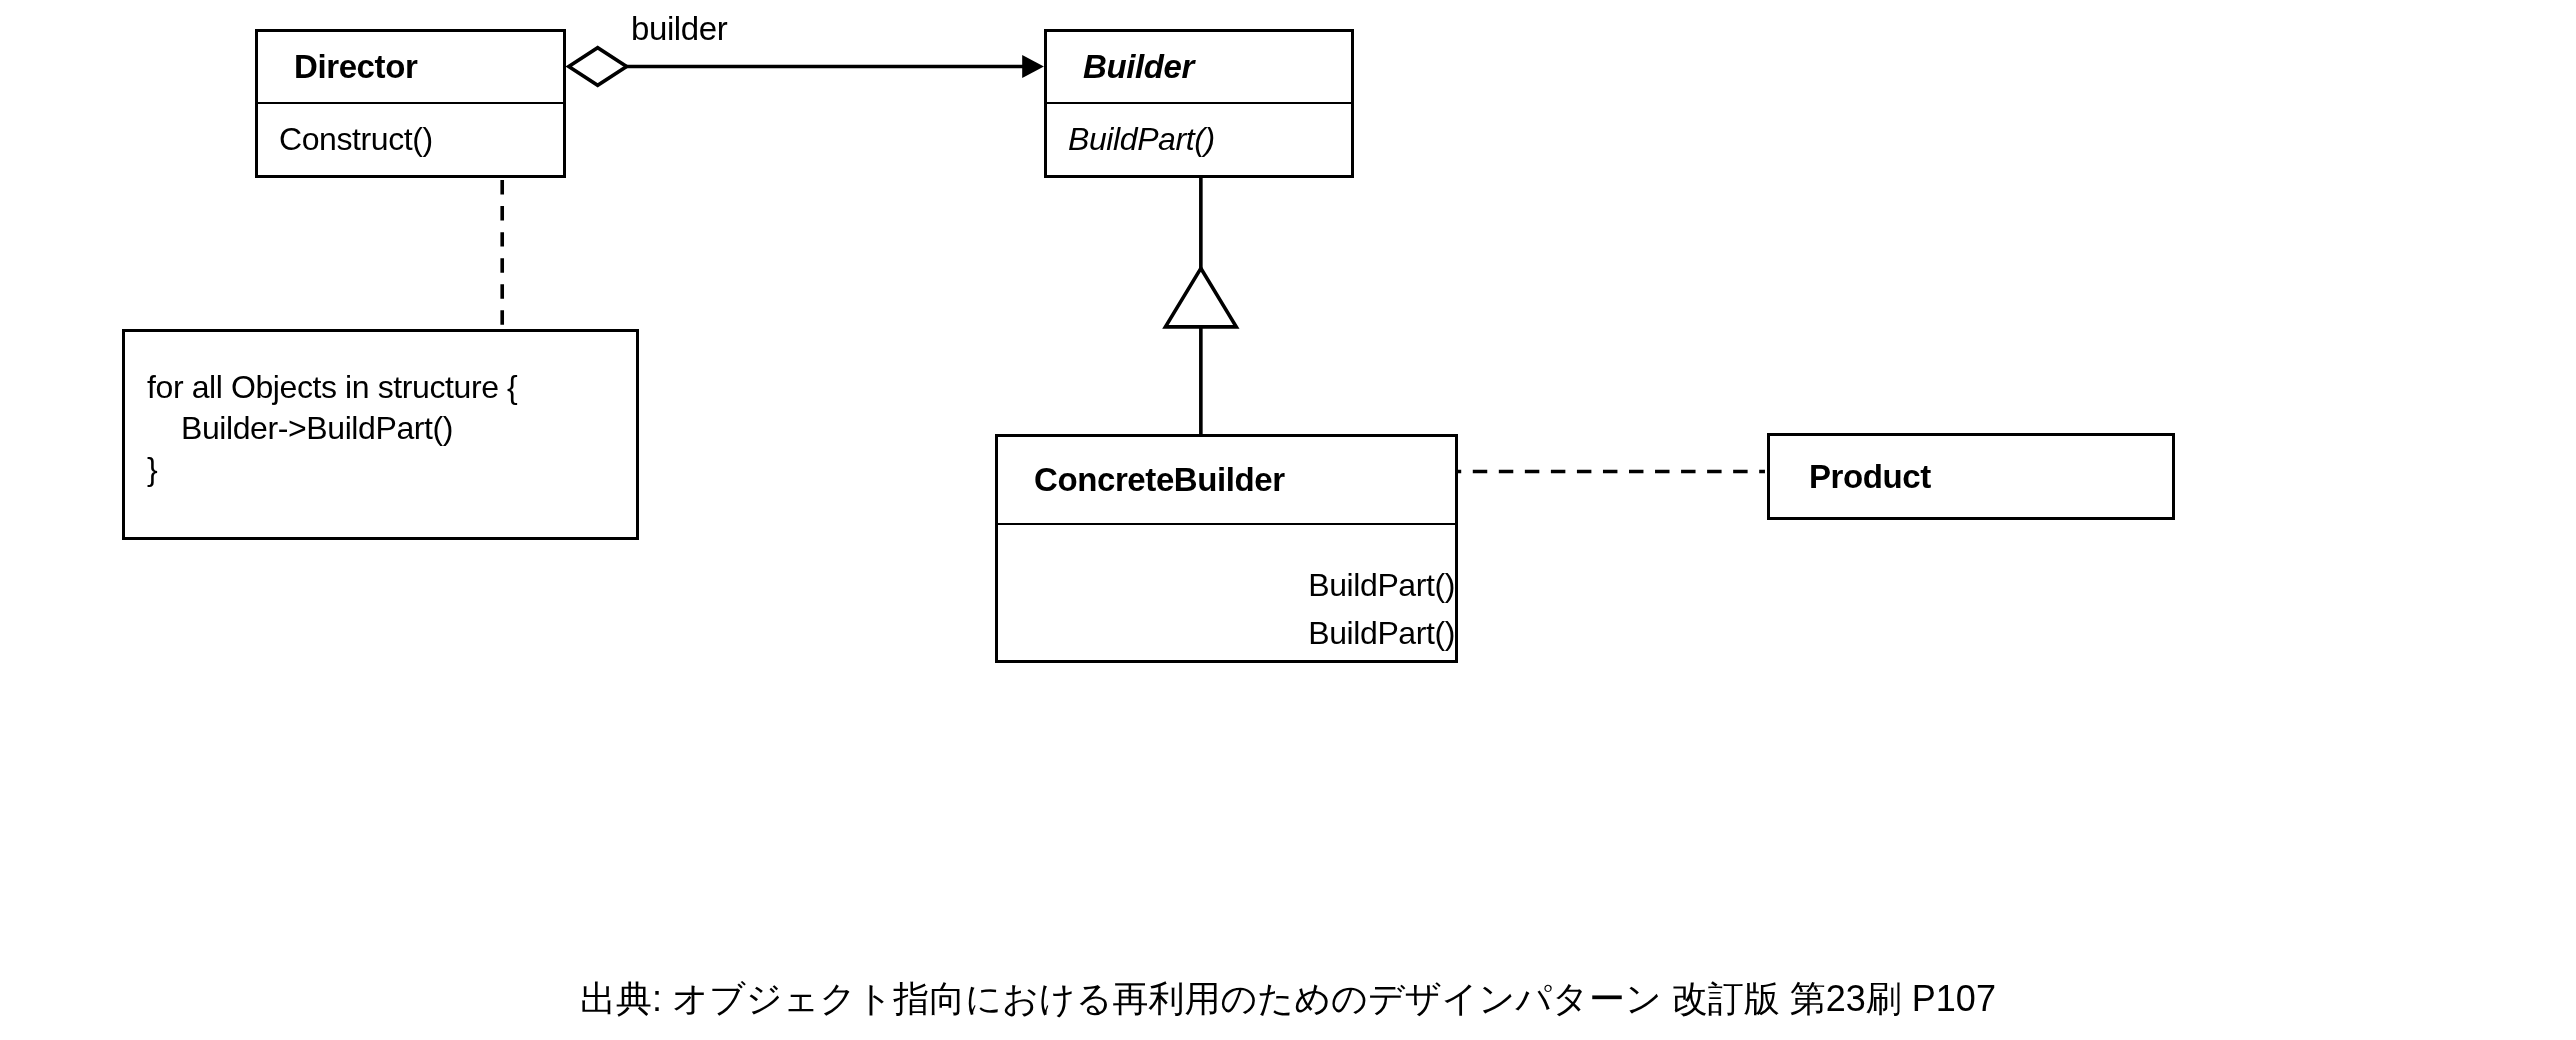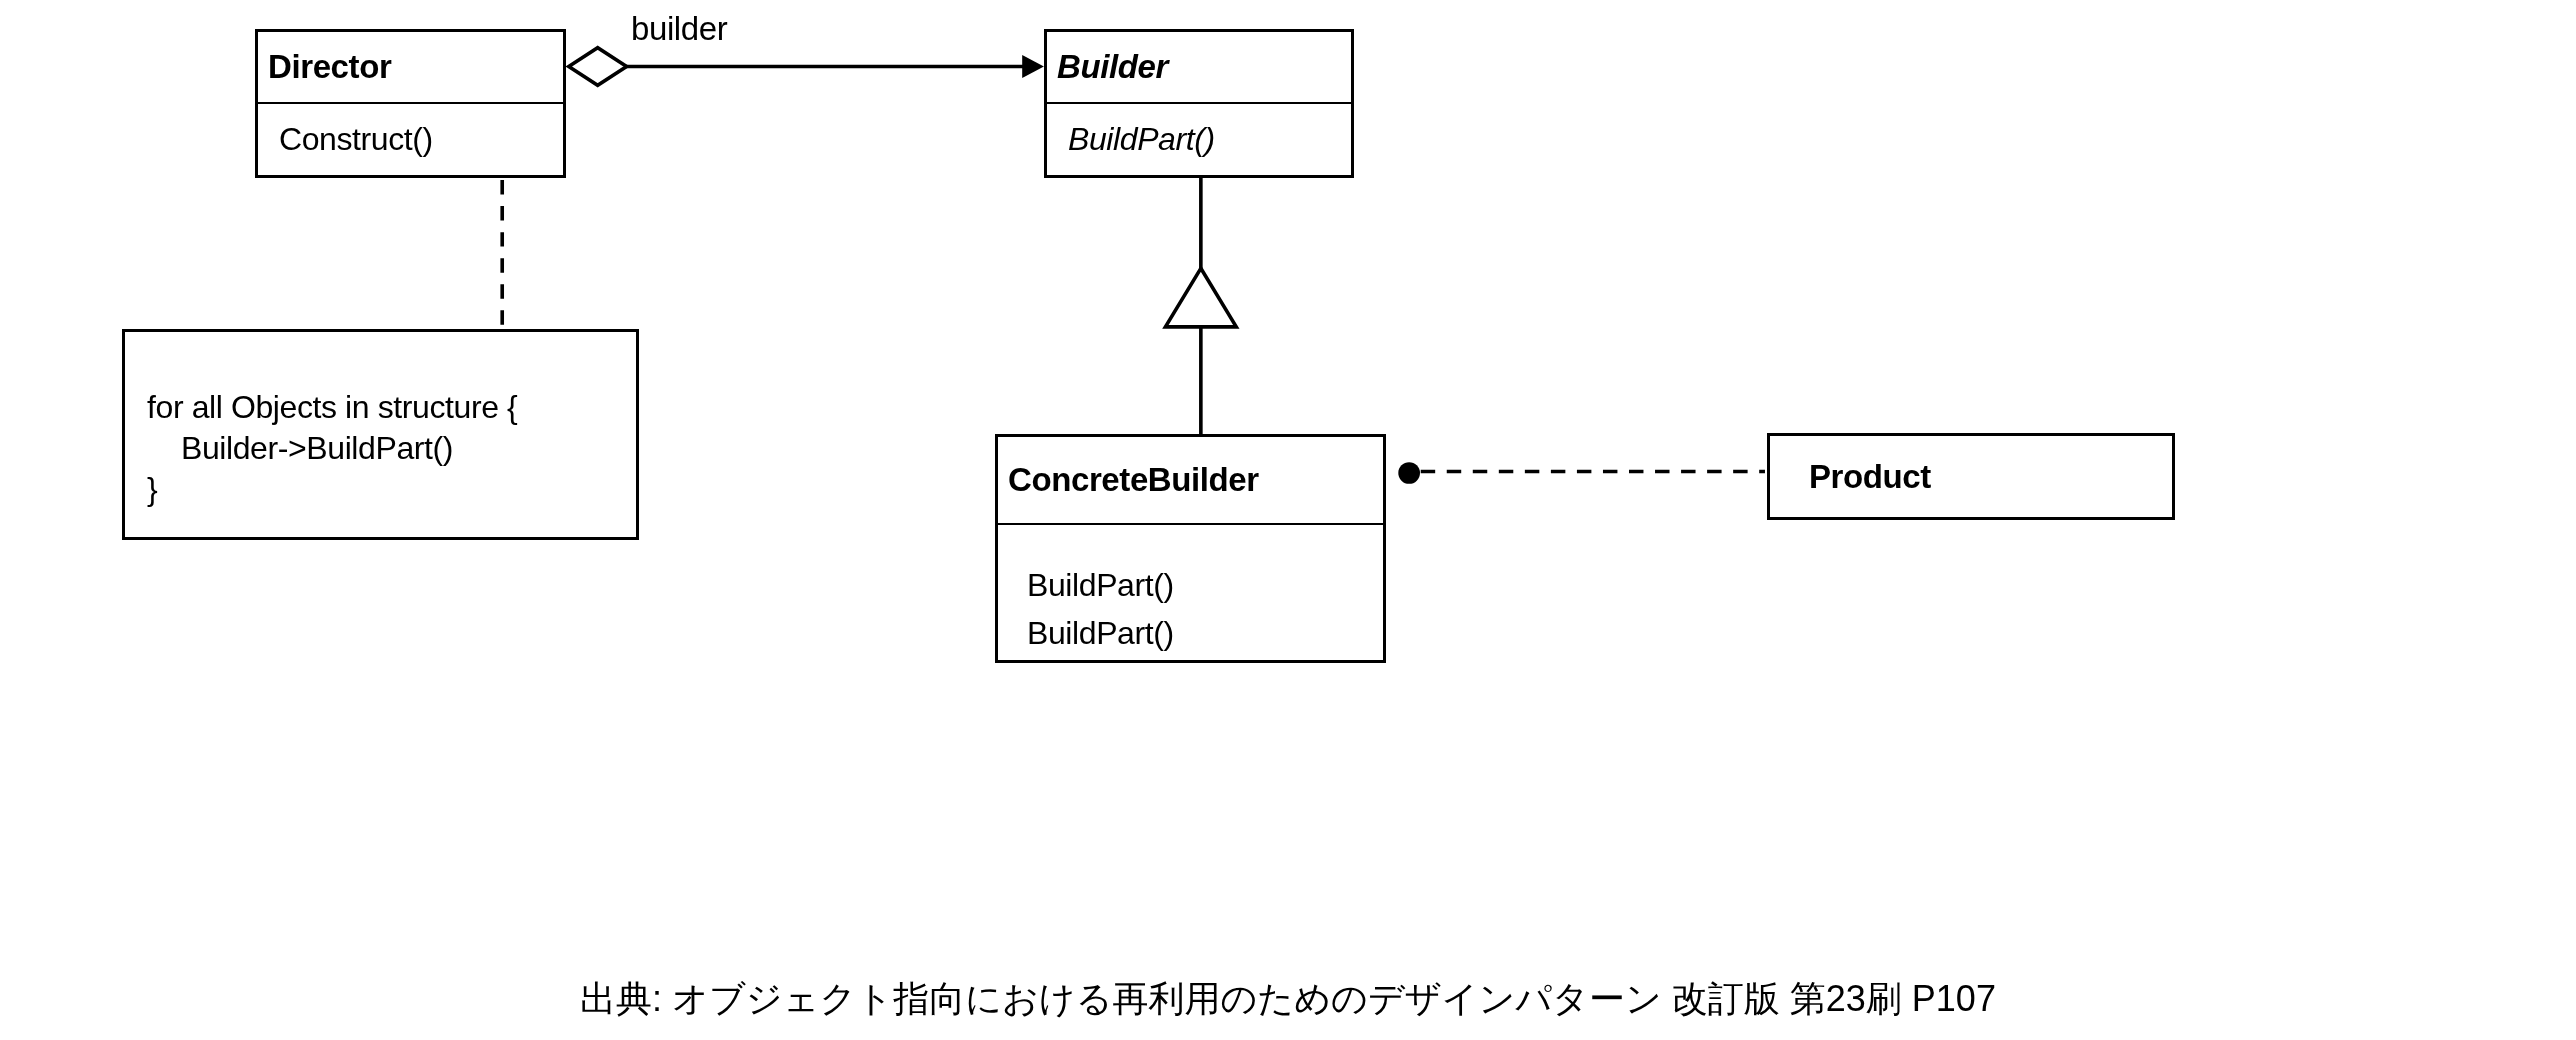--- a/index.html
+++ b/index.html
@@ -19,21 +19,21 @@
   }
   .uml-box {
     position: absolute;
     background: #ffffff;
     border: 3.6px solid #000000;
     box-sizing: border-box;
   }
   .uml-title {
     display: flex;
     align-items: center;
-    padding-left: 10px;
+    padding-left: 36px;
     font-size: 33px;
     font-weight: bold;
     border-bottom: 2.9px solid #000000;
     box-sizing: border-box;
     letter-spacing: -0.4px;
   }
   .uml-title.h-std { height: 72px; }
   .uml-title.h-lg  { height: 88px; }
   .uml-methods {
     box-sizing: border-box;
@@ -47,33 +47,33 @@
     padding-left: 21px;
   }
   .uml-methods.multi {
     padding: 36px 0 0 29px;
     line-height: 48px;
   }
   .italic { font-style: italic; }
 
   #director-box        { left: 255px;  top: 29px;  width: 311px; height: 149px; }
   #builder-box         { left: 1044px; top: 29px;  width: 310px; height: 149px; }
-  #concretebuilder-box { left: 995px; top: 434px; width: 391px; height: 229px; }
+  #concretebuilder-box { left: 995px; top: 434px; width: 463px; height: 229px; text-align: right; }
   #product-box {
     left: 1767px; top: 433px; width: 408px; height: 87px;
     display: flex; align-items: center;
     padding-left: 39px;
     font-size: 33px; font-weight: bold;
     letter-spacing: -0.4px;
   }
   #note-box {
     left: 122px; top: 329px; width: 517px; height: 211px;
   }
   #note-text {
-    padding: 55px 0 0 22px;
+    padding: 35px 0 0 22px;
     font-size: 32px;
     line-height: 41px;
     white-space: pre;
     letter-spacing: -0.4px;
   }
   #builder-role-label {
     position: absolute;
     left: 631px; top: 10px;
     font-size: 33px;
     letter-spacing: -0.4px;

